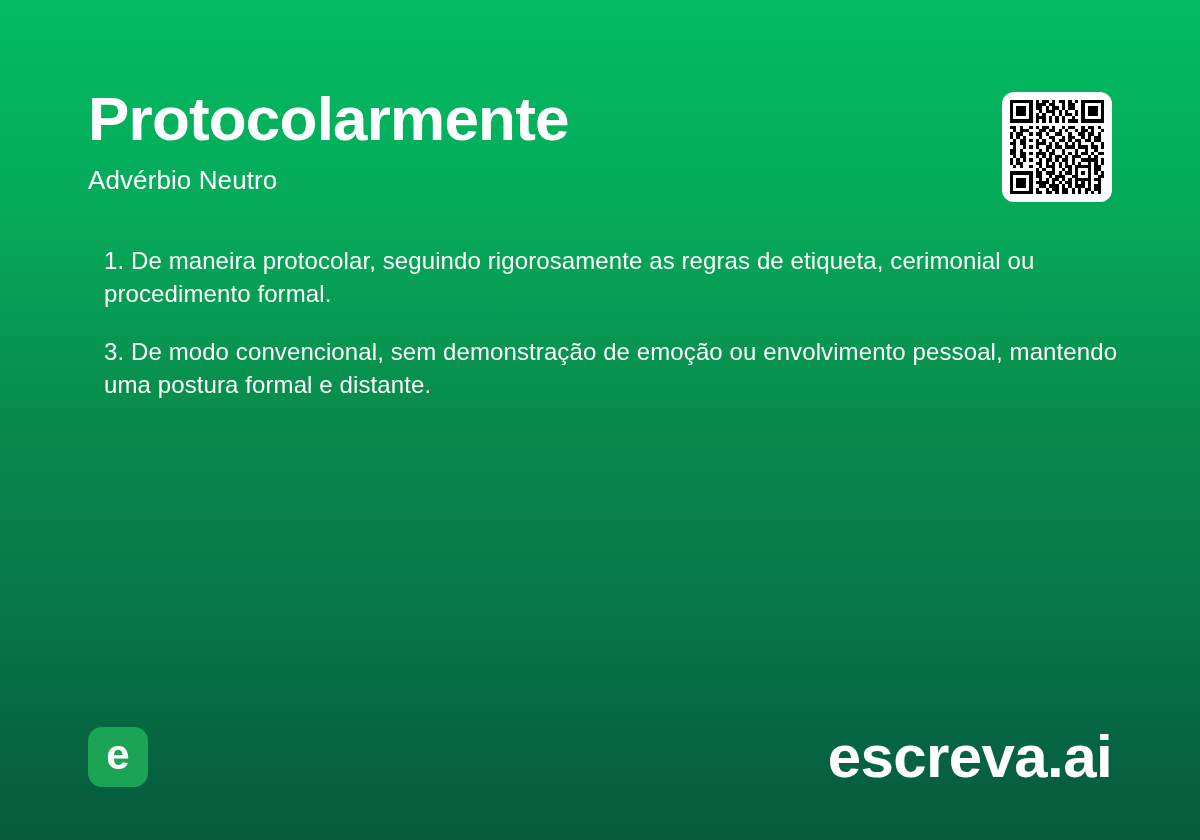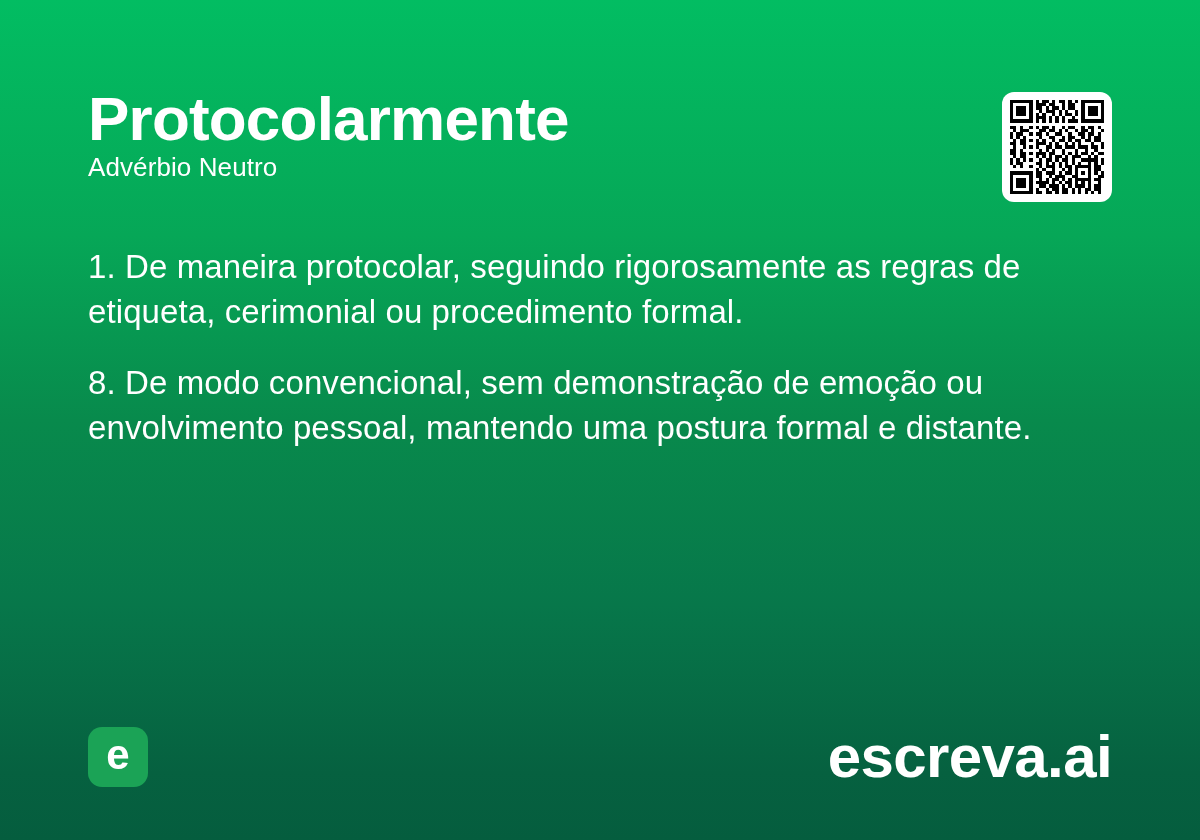--- a/index.html
+++ b/index.html
@@ -43,21 +43,21 @@
     margin: 0;
     color: #ffffff;
     font-size: 62px;
     font-weight: 700;
     letter-spacing: -0.8px;
     line-height: 1.0;
     white-space: nowrap;
   }
 
   .word-class {
-    margin: 3px 0 0 0;
+    margin: 16px 0 0 0;
     color: #ffffff;
     font-size: 26px;
     font-weight: 400;
     line-height: 1.1;
     letter-spacing: 0.1px;
   }
 
   
   .qr-wrap {
     width: 110px;
@@ -73,25 +73,25 @@
   
   .definitions {
     position: absolute;
     left: 88px;
     top: 245px;
     width: 1030px;
   }
 
   .definition {
     color: #ffffff;
-    font-size: 33px;
+    font-size: 24px;
     font-weight: 400;
     line-height: 1.36;
     letter-spacing: 0.1px;
-    margin: 0 0 26px 0;
+    margin: 0 0 26px 16px;
   }
   .definition:last-child { margin-bottom: 0; }
 
   
   .footer {
     position: absolute;
     left: 88px;
     right: 88px;
     bottom: 52px;
     height: 62px;
@@ -385,21 +385,21 @@
             <rect x="23" y="28" width="1" height="1"></rect>
           <rect x="25" y="28" width="1" height="1"></rect>
             <rect x="27" y="28" width="1" height="1"></rect>
         </g>
       </svg>
     </div>
   </div>
 
   <div class="definitions">
     <p class="definition">1. De maneira protocolar, seguindo rigorosamente as regras de etiqueta, cerimonial ou procedimento formal.</p>
-    <p class="definition">8. De modo convencional, sem demonstração de emoção ou envolvimento pessoal, mantendo uma postura formal e distante.</p>
+    <p class="definition">3. De modo convencional, sem demonstração de emoção ou envolvimento pessoal, mantendo uma postura formal e distante.</p>
   </div>
 
   <div class="footer">
     <div class="brand-logo">e</div>
     <div class="brand-name">escreva.ai</div>
   </div>
 
 </div>
 
 </body></html>

